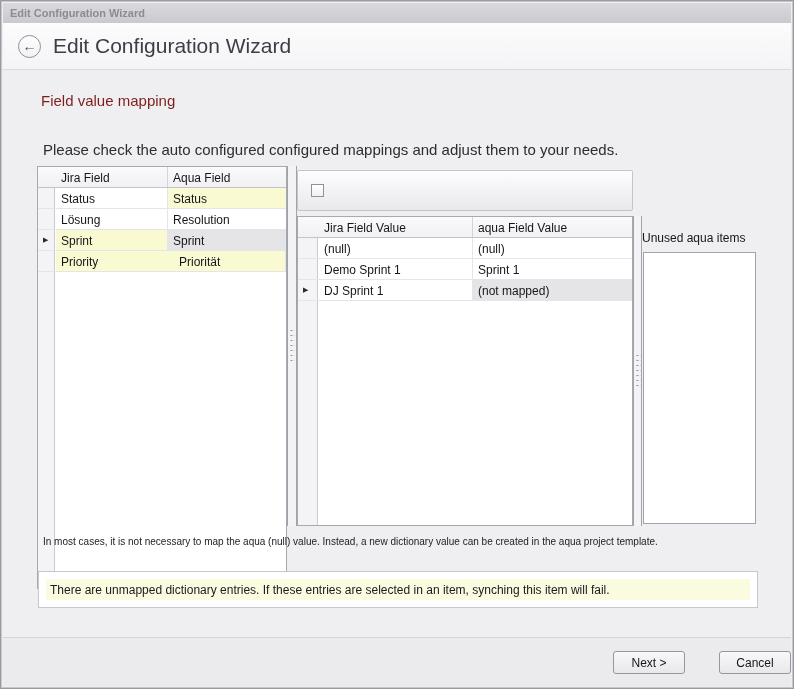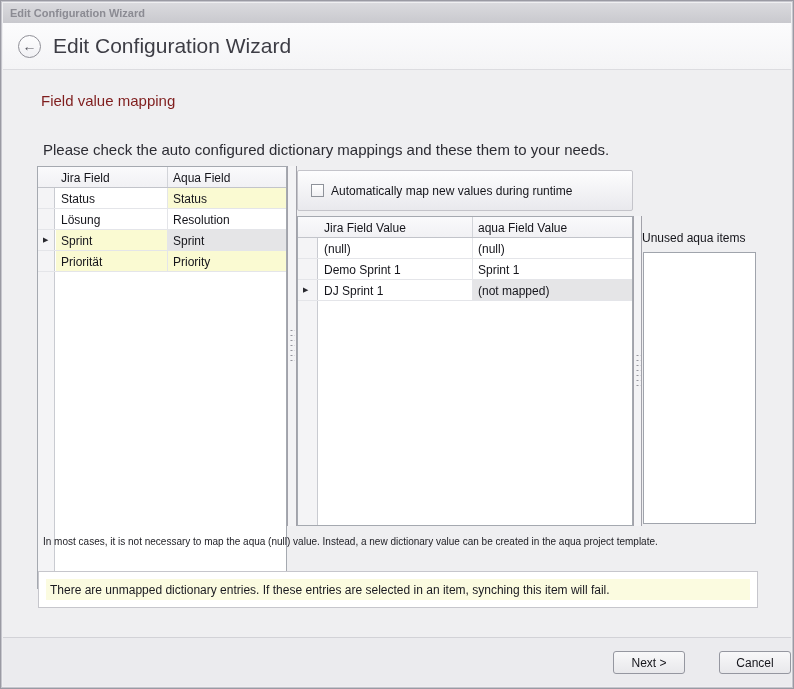--- a/index.html
+++ b/index.html
@@ -152,21 +152,21 @@
   </div>
 
   <div class="header">
     <div class="back-btn">
       <span>←</span>
     </div>
     <span class="header-title">Edit Configuration Wizard</span>
   </div>
 
   <div class="section-title">Field value mapping</div>
-  <div class="instruction">Please check the auto configured dictionary mappings and these them to your needs.</div>
+  <div class="instruction">Please check the auto configured configured mappings and adjust them to your needs.</div>
 
   <div class="grid narrow" style="left:36px; top:165px; width:250px; height:423px;">
     <div class="selstrip"></div>
     <div class="thead">
       <div class="selspacer"></div>
       <div class="hcell c1">Jira Field</div>
       <div class="hcell last">Aqua Field</div>
     </div>
     <div class="trow">
       <div class="selspacer"></div>
@@ -179,32 +179,31 @@
       <div class="cell last">Resolution</div>
     </div>
     <div class="trow">
       <span class="row-arrow">▶</span>
       <div class="selspacer"></div>
       <div class="cell c1 hl">Sprint</div>
       <div class="cell last sel">Sprint</div>
     </div>
     <div class="trow">
       <div class="selspacer"></div>
+      <div class="cell last hl">Priority</div>
       <div class="cell c1 hl">Priorität</div>
-      <div class="cell last hl">Priority</div>
     </div>
   </div>
 
   <div class="splitter" style="left:286px; top:165px; width:10px; height:360px;">
     <div class="gripper"></div>
   </div>
 
   <div class="chk-panel">
     <div class="checkbox"></div>
-    <span class="chk-label">Automatically map new values during runtime</span>
   </div>
 
   <div class="grid wide" style="left:296px; top:215px; width:336px; height:310px;">
     <div class="selstrip"></div>
     <div class="thead">
       <div class="selspacer"></div>
       <div class="hcell c1">Jira Field Value</div>
       <div class="hcell last">aqua Field Value</div>
     </div>
     <div class="trow">

